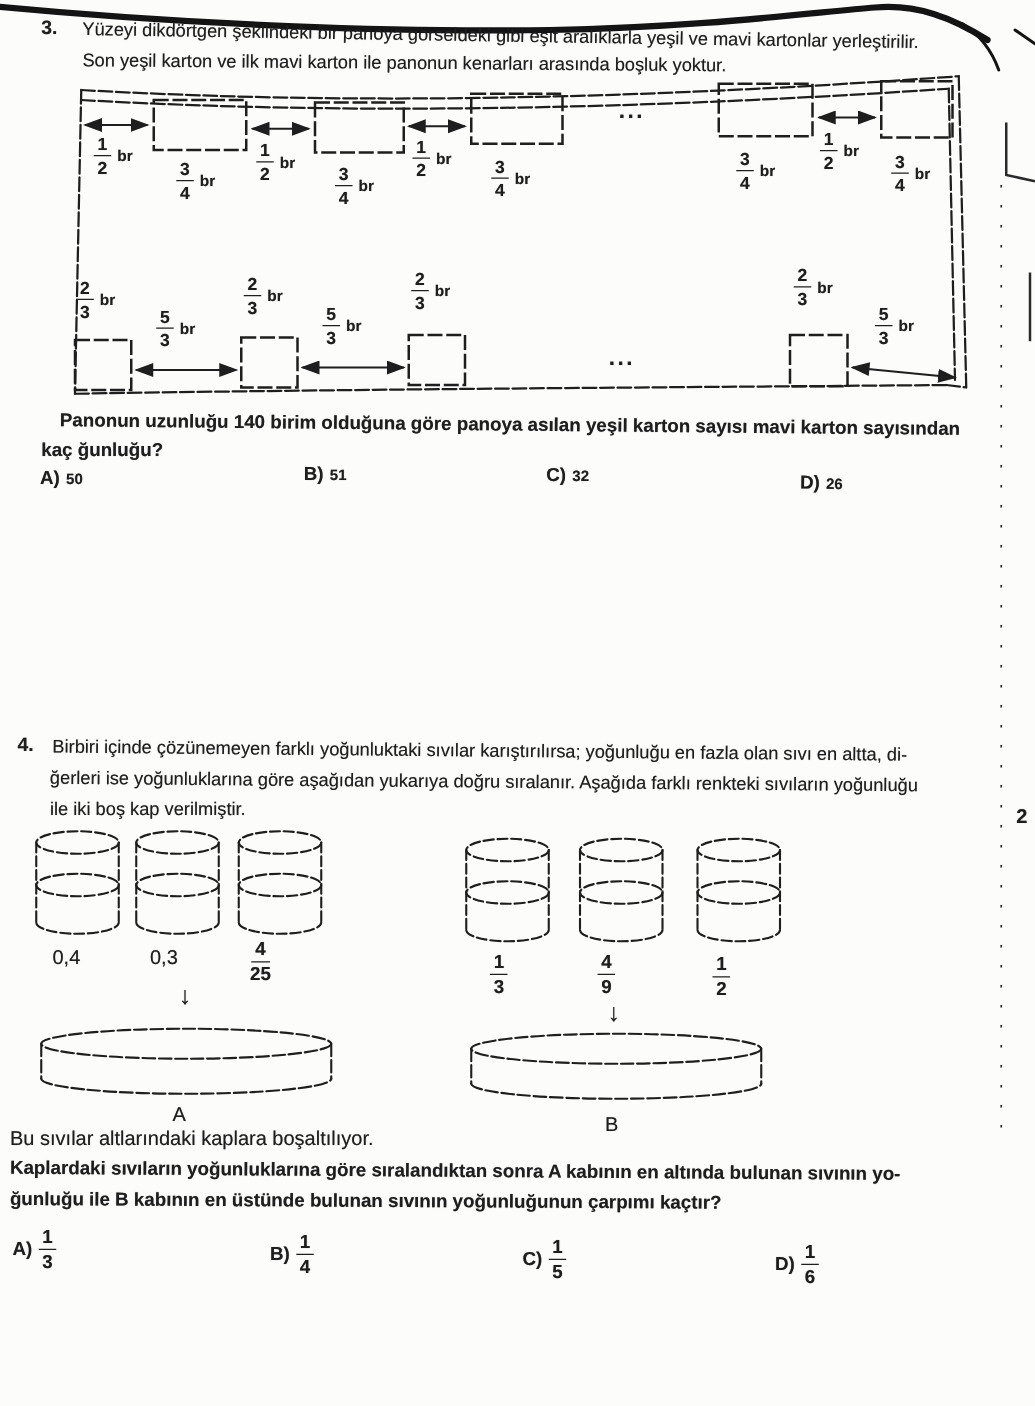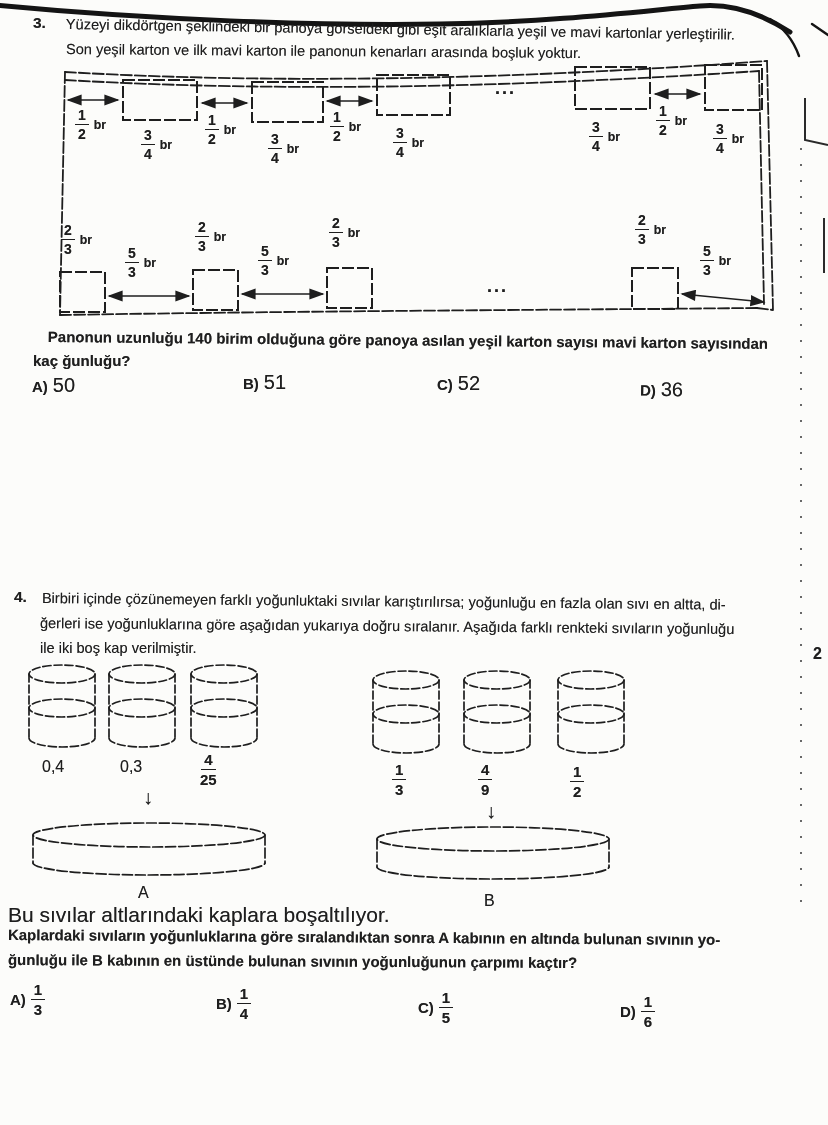--- a/index.html
+++ b/index.html
@@ -10,21 +10,21 @@
     overflow:hidden;
     font-family:"Liberation Sans","DejaVu Sans",sans-serif;
     color:#1e1e1e;
   }
   .abs{position:absolute;}
   .ink{text-shadow:0 0 0.6px rgba(30,30,30,.55);}
   .body-text{font-size:14.6px;white-space:nowrap;transform-origin:left top;}
   .bold{font-weight:bold;}
   .qnum{font-weight:bold;font-size:15.5px;}
   .opt-label{font-weight:bold;font-size:15px;margin-right:5px;}
-  .opt-value{font-weight:normal;font-size:20px;}
+  .opt-value{font-weight:bold;font-size:12px;}
   .frac-label{display:inline-flex;align-items:center;gap:5px;font-weight:bold;}
   .frac{display:inline-flex;flex-direction:column;align-items:center;line-height:1.05;}
   .fnum{border-bottom:1.7px solid #1e1e1e;padding:0 3px 1.5px;}
   .fden{padding-top:1.5px;}
   .fsuffix{font-size:0.88em;}
   .diagram-label{font-size:14px;}
   .opt-frac{font-size:15px;}
   .density-label{font-size:16px;white-space:nowrap;}
   .frac-density{font-size:15px;}
   .ellipsis{font-size:18px;font-weight:bold;letter-spacing:2px;}
@@ -226,24 +226,24 @@
   <div class="abs body-text bold ink" style="left:48px;top:328px;transform:rotate(0.55deg);font-size:15px">Panonun uzunluğu 140 birim olduğuna göre panoya asılan yeşil karton sayısı mavi karton sayısından</div>
   <div class="abs body-text bold ink" style="left:33px;top:352px;font-size:15px">kaç ğunluğu?</div>
 
   <div class="abs ink" style="left:32px;top:374px">
     <span class="opt-label">A)</span><span class="opt-value">50</span>
   </div>
   <div class="abs ink" style="left:243px;top:371px">
     <span class="opt-label">B)</span><span class="opt-value">51</span>
   </div>
   <div class="abs ink" style="left:437px;top:372px">
-    <span class="opt-label">C)</span><span class="opt-value">52</span>
+    <span class="opt-label">C)</span><span class="opt-value">32</span>
   </div>
   <div class="abs ink" style="left:640px;top:378px;transform:rotate(1deg)">
-    <span class="opt-label">D)</span><span class="opt-value">36</span>
+    <span class="opt-label">D)</span><span class="opt-value">26</span>
   </div>
 
   <svg class="abs" style="left:793px;top:88px" width="35" height="830">
     <g stroke="#2a2a2a" fill="none">
       <path d="M12,10 L12,52 L35,57" stroke-width="2"></path>
       <path d="M31,130 L31,185" stroke-width="2"></path>
       <path d="M8,60 L8,818" stroke-width="1.4" stroke-dasharray="2 14"></path>
     </g>
   </svg>
   <div class="abs margin-mark ink" style="left:813px;top:645px">2</div>
@@ -294,21 +294,21 @@
         <span class="fnum">1</span>
         <span class="fden">2</span>
       </span>
     </div>
   <div class="abs down-arrow ink" style="left:486px;top:800px">↓</div>
   <svg class="abs" style="left:374px;top:824px" width="238" height="60">
     <use href="#tray" x="1" y="1"></use>
   </svg>
   <div class="abs tray-label ink" style="left:484px;top:892px">B</div>
 
-  <div class="abs body-text ink" style="left:8px;top:903px;font-size:21px">Bu sıvılar altlarındaki kaplara boşaltılıyor.</div>
+  <div class="abs body-text ink" style="left:8px;top:903px;font-size:16px">Bu sıvılar altlarındaki kaplara boşaltılıyor.</div>
   <div class="abs body-text bold ink" style="left:8px;top:926px;transform:rotate(0.4deg);font-size:15px">Kaplardaki sıvıların yoğunluklarına göre sıralandıktan sonra A kabının en altında bulunan sıvının yo-</div>
   <div class="abs body-text bold ink" style="left:8px;top:951px;transform:rotate(0.3deg);font-size:15px">ğunluğu ile B kabının en üstünde bulunan sıvının yoğunluğunun çarpımı kaçtır?</div>
 
   <div class="abs ink" style="left:10px;top:982px;display:flex;align-items:center">
     <span class="opt-label">A)</span>
     <span class="frac-label opt-frac">
         <span class="frac">
           <span class="fnum">1</span>
           <span class="fden">3</span>
         </span>

